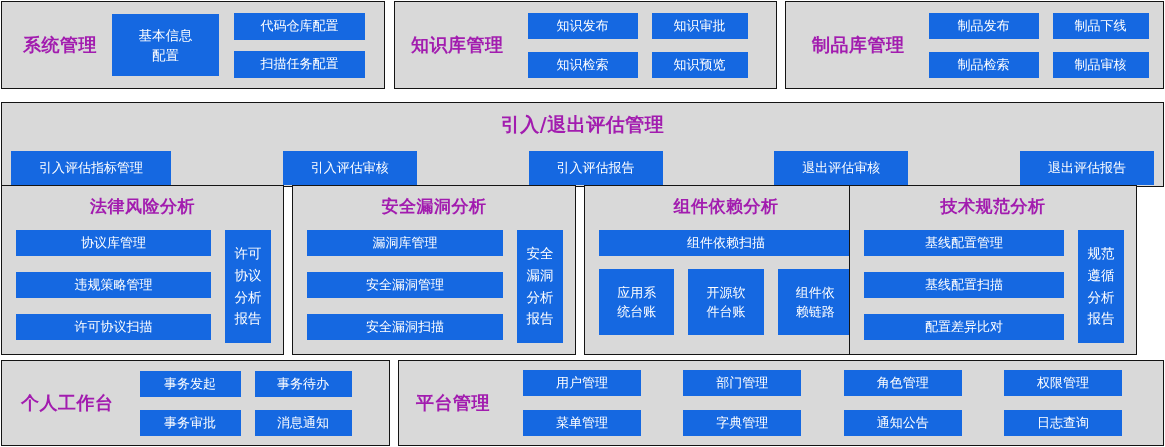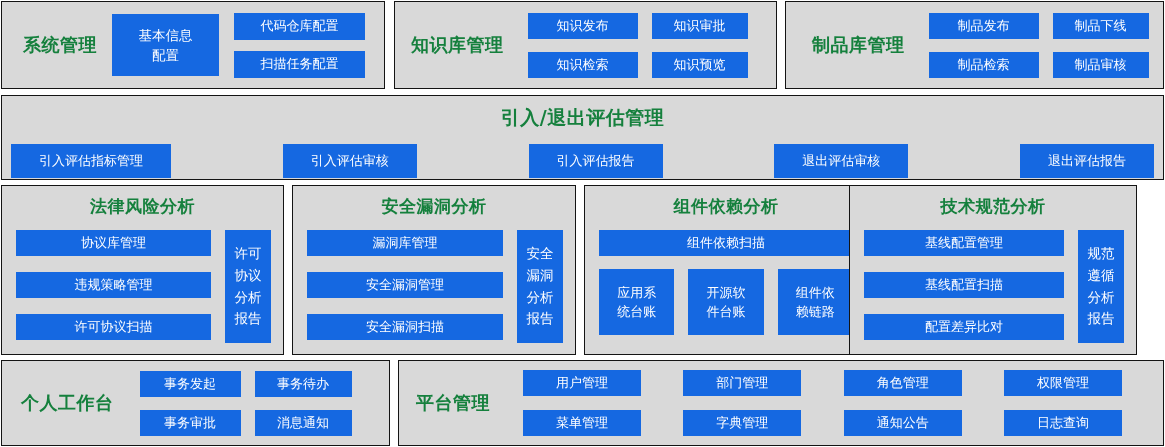--- a/index.html
+++ b/index.html
@@ -1,21 +1,21 @@
 <!DOCTYPE html>
 <html style="--accent: #1568e1; --panel_bg: #d9d9d9; --button_text: #ffffff;"><head>
 <meta charset="utf-8">
 <style>
   *{box-sizing:border-box;}
   html,body{margin:0;padding:0;}
   body{background:#ffffff;}
   .canvas{position:relative;width:1165px;height:447px;background:#ffffff;overflow:hidden;
           font-family:"DejaVu Sans","Liberation Sans",sans-serif;}
   .panel{position:absolute;background:var(--panel_bg,#d9d9d9);border:1px solid #141414;}
-  .ptitle{font-weight:700;color:#15803d;letter-spacing:.5px;}
+  .ptitle{font-weight:700;color:#a21caf;letter-spacing:.5px;}
   .t17{font-size:17px;}
   .t18{font-size:18px;}
   .t19{font-size:19px;}
   .btn{display:flex;align-items:center;justify-content:center;flex:none;
        background:var(--accent,#1568e1);color:var(--button_text,#ffffff);border:0;padding:0 6px;
        font:13px/1.5 "DejaVu Sans","Liberation Sans",sans-serif;
        text-align:center;white-space:pre-line;cursor:pointer;}
 
   
   #p-system{left:1px;top:1px;width:384px;height:88px;display:flex;align-items:center;gap:15px;padding:0 12px 0 21px;}
@@ -23,21 +23,21 @@
   .vstack{display:flex;flex-direction:column;gap:11px;}
   .vstack .btn{width:131px;height:27px;}
   #p-knowledge{left:394px;top:1px;width:383px;height:88px;display:flex;align-items:center;padding:0 16px;}
   #p-knowledge .ptitle{margin-right:24px;font-family:Liberation Serif, serif;}
   .grid2{display:grid;grid-template-columns:110px 96px;column-gap:14px;row-gap:13px;}
   .grid2 .btn{height:26px;width:100%;}
   #p-artifact{left:785px;top:1px;width:379px;height:88px;display:flex;align-items:center;padding:0 14px 0 26px;}
   #p-artifact .ptitle{margin-right:24px;}
 
   
-  #p-assess{left:1px;top:95px;width:1163px;height:85px;}
+  #p-assess{left:1px;top:102px;width:1163px;height:85px;}
   #p-assess .ptitle{text-align:center;padding-top:9px;}
   .assess-row{display:flex;justify-content:space-between;align-items:center;margin-top:13px;padding:0 9px;}
   .assess-row .btn{height:26px;padding:17px 28px;}
 
   
   .apanel{top:185px;height:170px;}
   #p-legal{left:1px;width:283px;}
   #p-vuln{left:292px;width:284px;}
   #p-dep{left:584px;width:284px;}
   #p-spec{left:849px;width:288px;}

